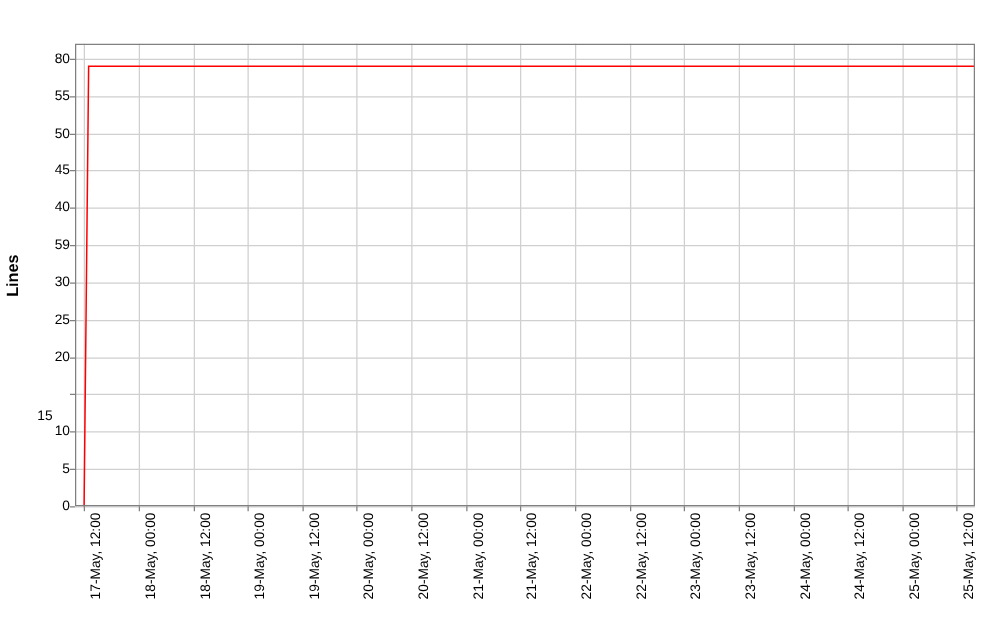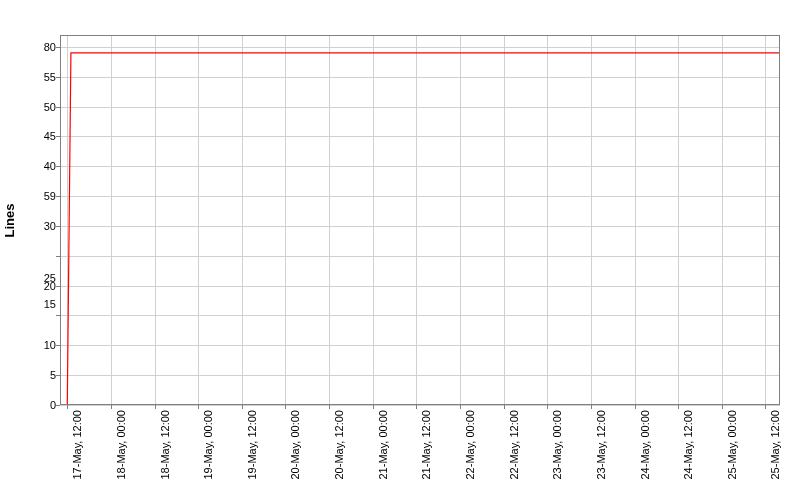--- a/index.html
+++ b/index.html
@@ -189,23 +189,23 @@
     <svg class="data-line" viewBox="0 0 720 370" preserveAspectRatio="none">
       <polyline id="series-line" fill="none" stroke="#ff0000" stroke-width="1.2" points="7.27,370.00 10.91,17.90 720.00,17.90"></polyline>
     </svg>
     <div class="axis-border"></div>
   </div>
 
   <div id="y-labels">
       <div class="y-tick-label" style="top: 405px;">0</div>
       <div class="y-tick-label" style="top: 375.161px;">5</div>
       <div class="y-tick-label" style="top: 345.323px;">10</div>
-      <div class="y-tick-label" style="top: 304px;">15</div>
+      <div class="y-tick-label" style="top: 333px; text-align: center;">15</div>
       <div class="y-tick-label" style="top: 285.645px;">20</div>
-      <div class="y-tick-label" style="top: 255.806px; margin-top: 22px;">25</div>
+      <div class="y-tick-label" style="top: 255.806px;">25</div>
       <div class="y-tick-label" style="top: 225.968px;">30</div>
       <div class="y-tick-label" style="top: 196.129px;">59</div>
       <div class="y-tick-label" style="top: 166.29px;">40</div>
       <div class="y-tick-label" style="top: 136.452px;">45</div>
       <div class="y-tick-label" style="top: 106.613px;">50</div>
       <div class="y-tick-label" style="top: 76.7742px;">55</div>
       <div class="y-tick-label" style="top: 46.9355px;">80</div>
     </div>
   <div id="x-labels">
       <div class="x-tick-label" style="left: -18.7273px;">17-May, 12:00</div>

